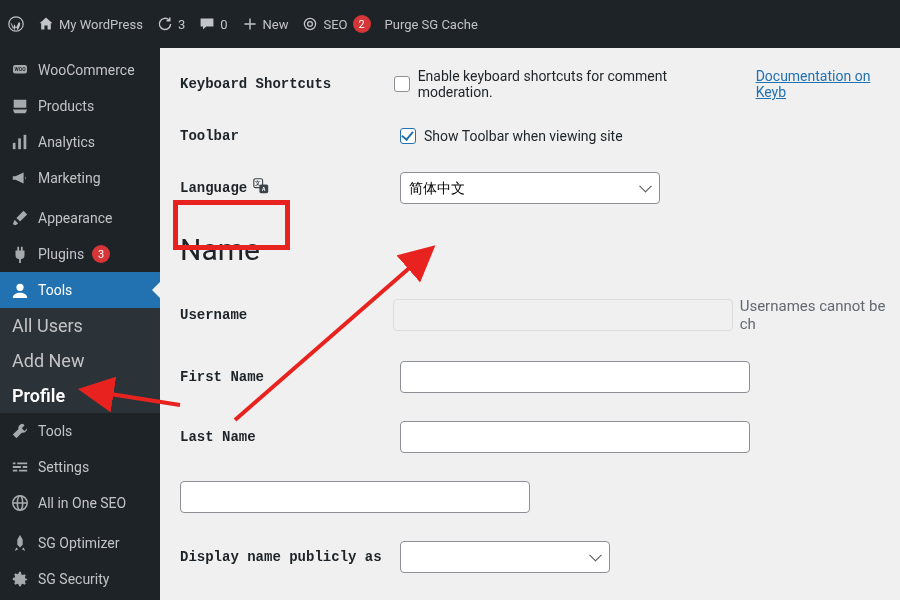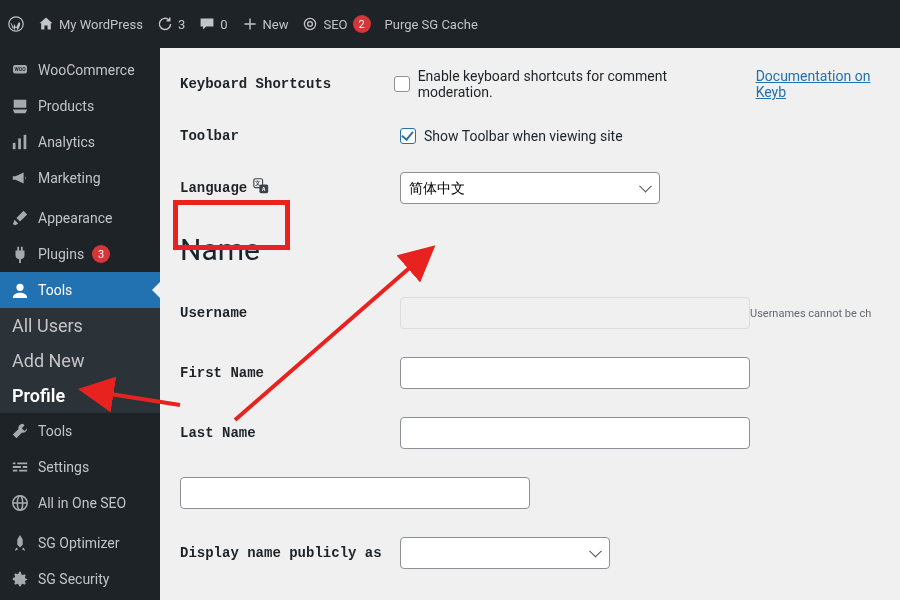--- a/index.html
+++ b/index.html
@@ -186,21 +186,21 @@
     content:"";
     position:absolute;
     right:10px; top:50%;
     width:8px; height:8px;
     border:solid #555;
     border-width:0 1.5px 1.5px 0;
     transform: translateY(-70%) rotate(45deg);
     pointer-events:none;
   }
   a.doclink { color:#2271b1; text-decoration:underline; }
-  .hint { color:#646970; font-size:11px; margin-left:0;}
+  .hint { color:#646970; font-size:15px; margin-left:7px;}
 
   
   .hl-box {
     position:absolute;
     border:5px solid #e8231f;
     pointer-events:none;
   }
 
   
   svg.arrow { position:absolute; pointer-events:none; }

